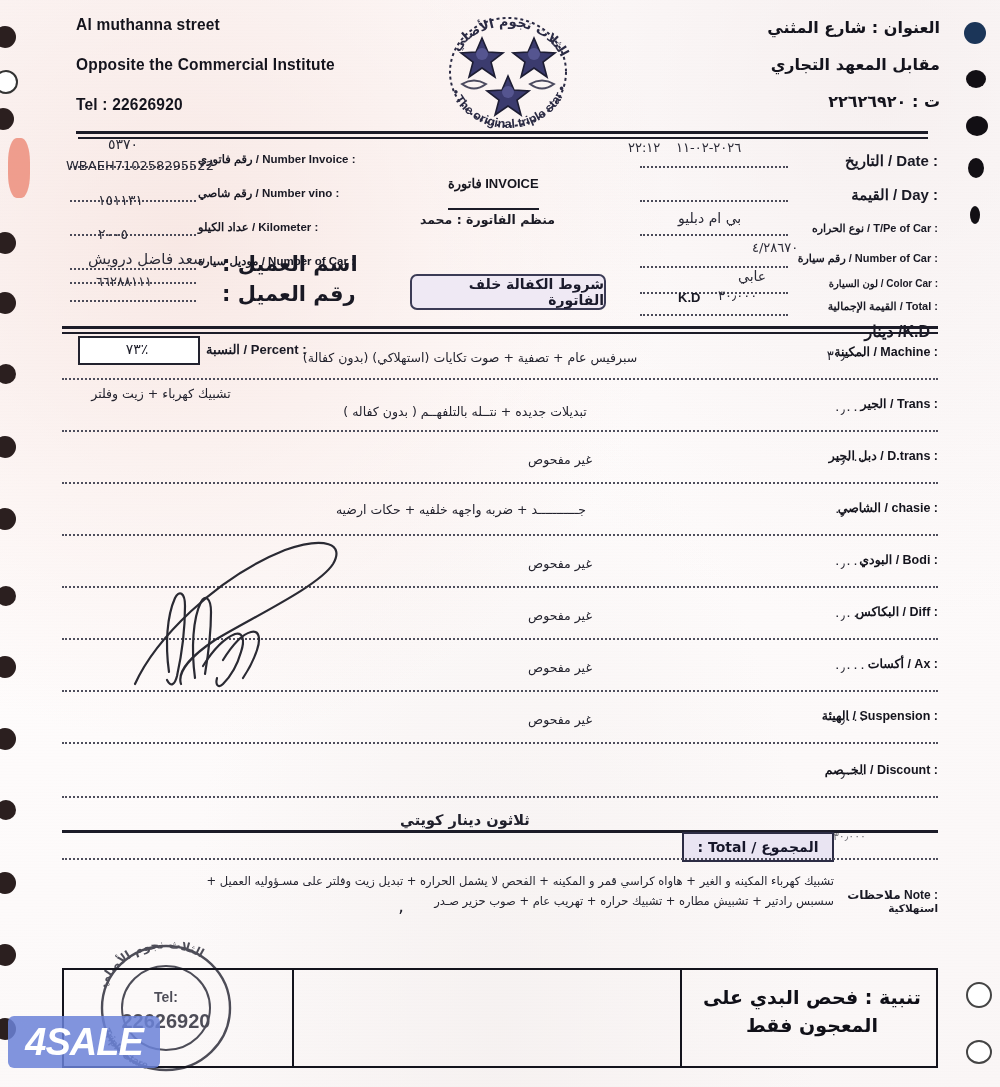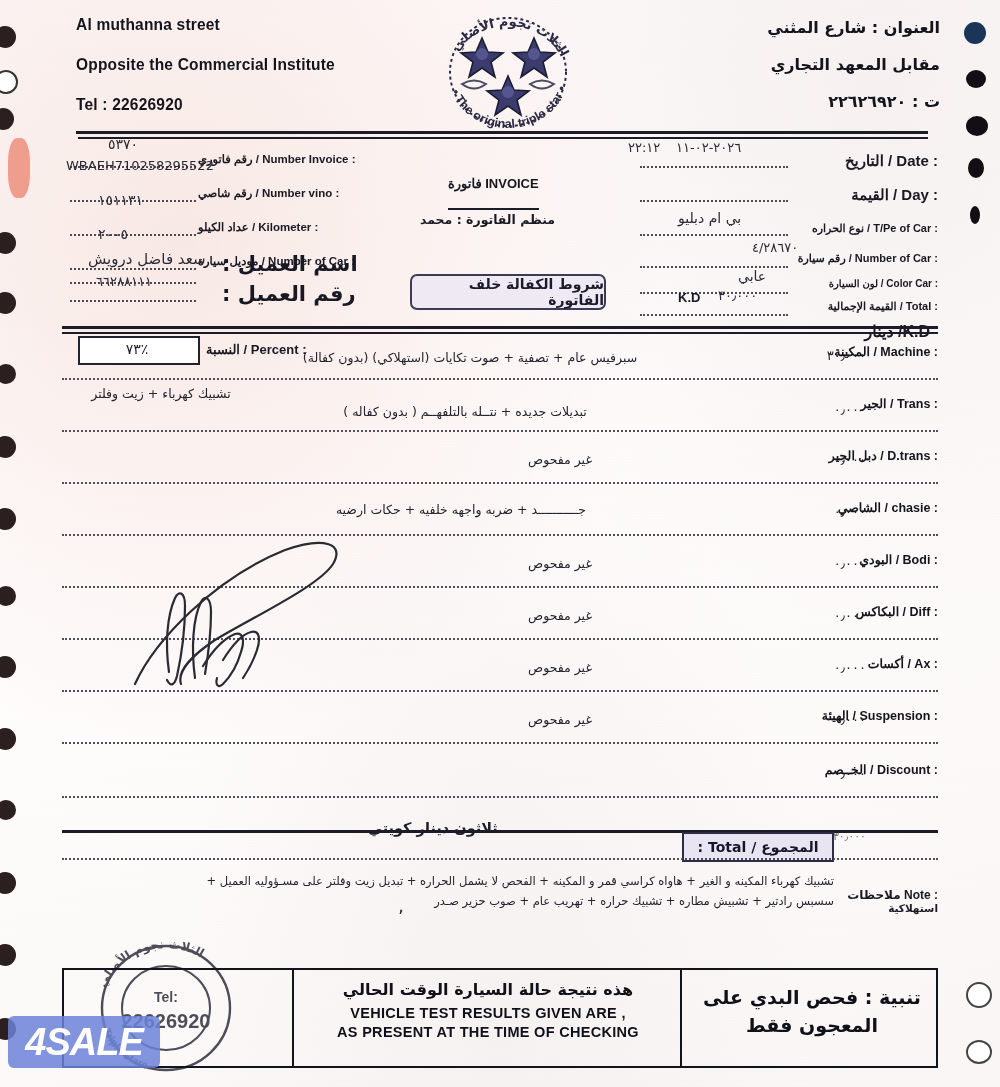--- a/index.html
+++ b/index.html
@@ -73,22 +73,22 @@
 
   
   #pct-box{position:absolute;left:78px;top:336px;width:118px;height:25px;border:2px solid #22222e;background:#fff;}
   #pct-val{position:absolute;left:78px;top:336px;width:118px;height:25px;display:flex;align-items:center;
     justify-content:center;font-family:"DejaVu Sans",sans-serif;font-size:14px;color:#1e1e2a;}
 
   
   #total-box{position:absolute;left:682px;top:832px;width:148px;height:26px;border:2px solid #2c2c44;
     background:#e9e4f2;display:flex;align-items:center;justify-content:center;
     font-family:"DejaVu Sans",sans-serif;direction:rtl;font-size:14px;font-weight:bold;color:#16162a;}
-  #total-words{position:absolute;left:368px;top:812px;font-family:"DejaVu Sans",sans-serif;direction:rtl;
-    font-size:14.5px;font-weight:bold;color:#20202c;margin-top:8px;}
+  #total-words{position:absolute;left:400px;top:812px;font-family:"DejaVu Sans",sans-serif;direction:rtl;
+    font-size:14.5px;font-weight:bold;color:#20202c;}
 
   
   #note-label{position:absolute;right:62px;top:888px;text-align:right;font-size:12px;font-weight:bold;color:#14141d;}
   #note-label .l2{font-family:"DejaVu Sans",sans-serif;font-size:10.5px;}
   .note-line{position:absolute;font-family:"DejaVu Sans",sans-serif;direction:rtl;font-size:11.5px;color:#23232e;
     text-align:right;white-space:nowrap;}
 
   
   #bbox{position:absolute;left:62px;top:968px;width:876px;height:100px;border:2px solid #13131c;box-sizing:border-box;}
   #bdiv2{position:absolute;left:292px;top:968px;width:2px;height:100px;background:#13131c;}
@@ -342,24 +342,19 @@
       </text>
       <text x="88" y="72" text-anchor="middle" font-size="14" font-weight="bold" fill="#1d1d2b" font-family="Liberation Sans">Tel:</text>
       <text x="88" y="98" text-anchor="middle" font-size="20" font-weight="bold" fill="#1d1d2b" font-family="Liberation Sans">22626920</text>
     </svg>
   </div>
 
   <div id="bbox"></div>
   <div id="bdiv2"></div>
   <div id="bdiv3"></div>
 
-  <div id="b-mid">
-    <div class="a">هذه نتيجة حالة السيارة الوقت الحالي</div>
-    <div class="e">VEHICLE TEST RESULTS GIVEN ARE ,</div>
-    <div class="e2">AS PRESENT AT THE TIME OF CHECKING</div>
-  </div>
 
   <div id="b-ar">تنبية : فحص البدي على المعجون فقط</div>
 
   <div id="wm"></div>
   <div id="wm-txt">4SALE</div>
 
 </div>
 
 </body></html>

